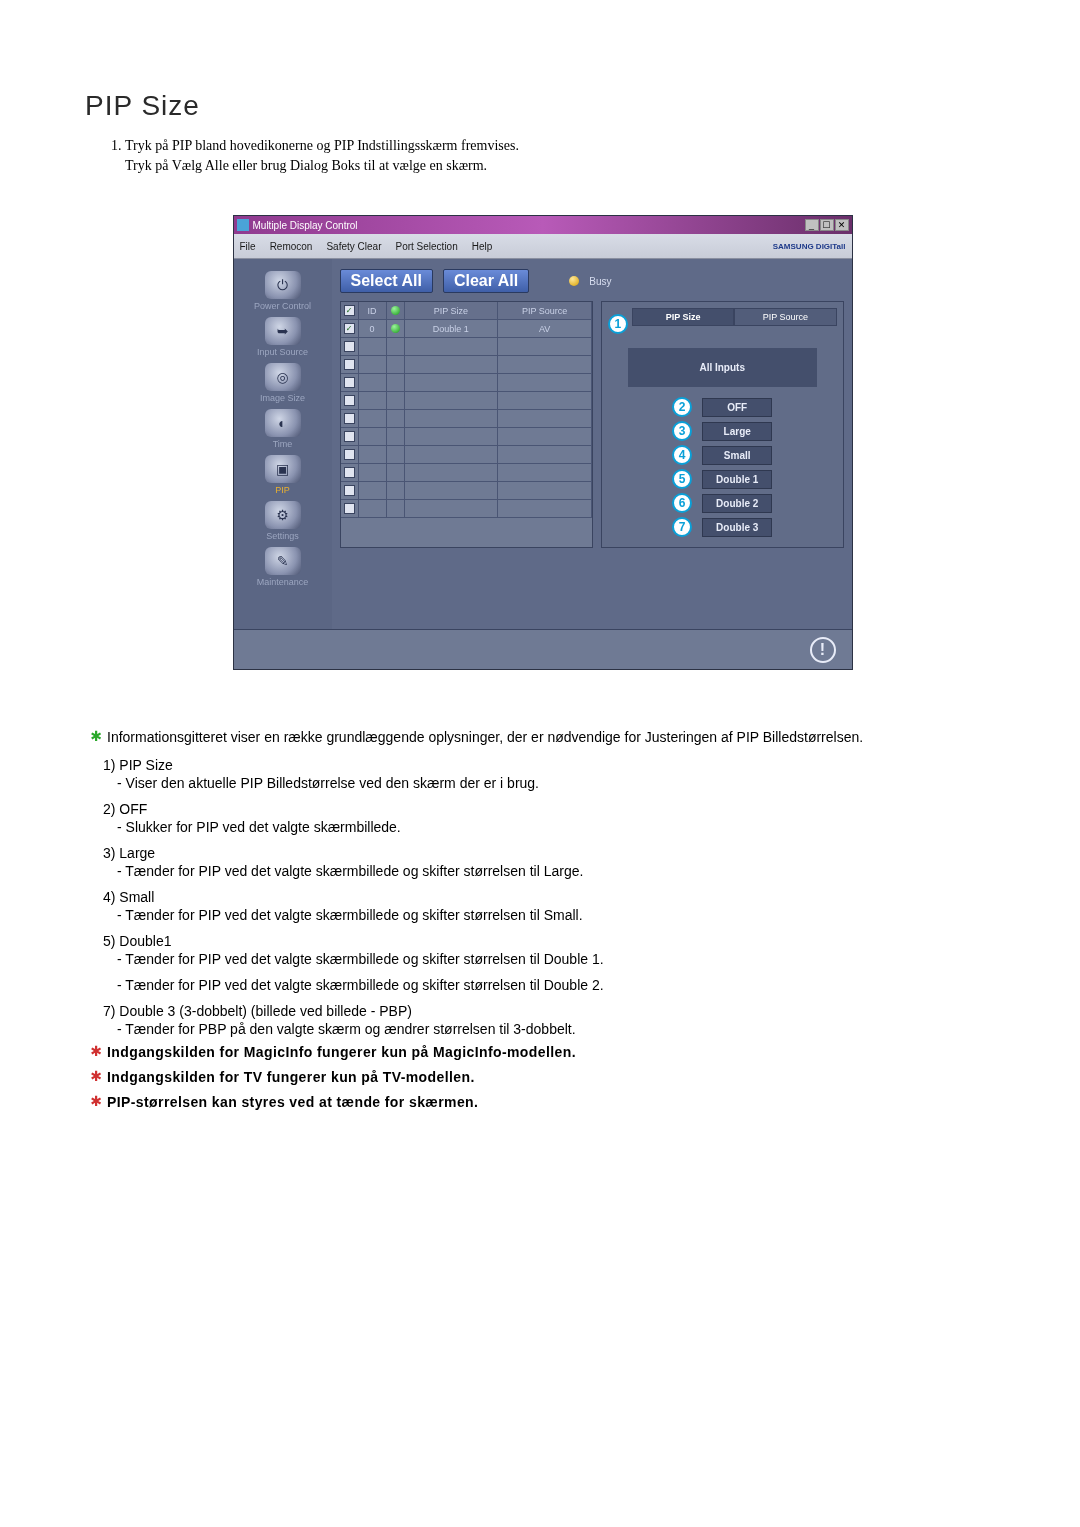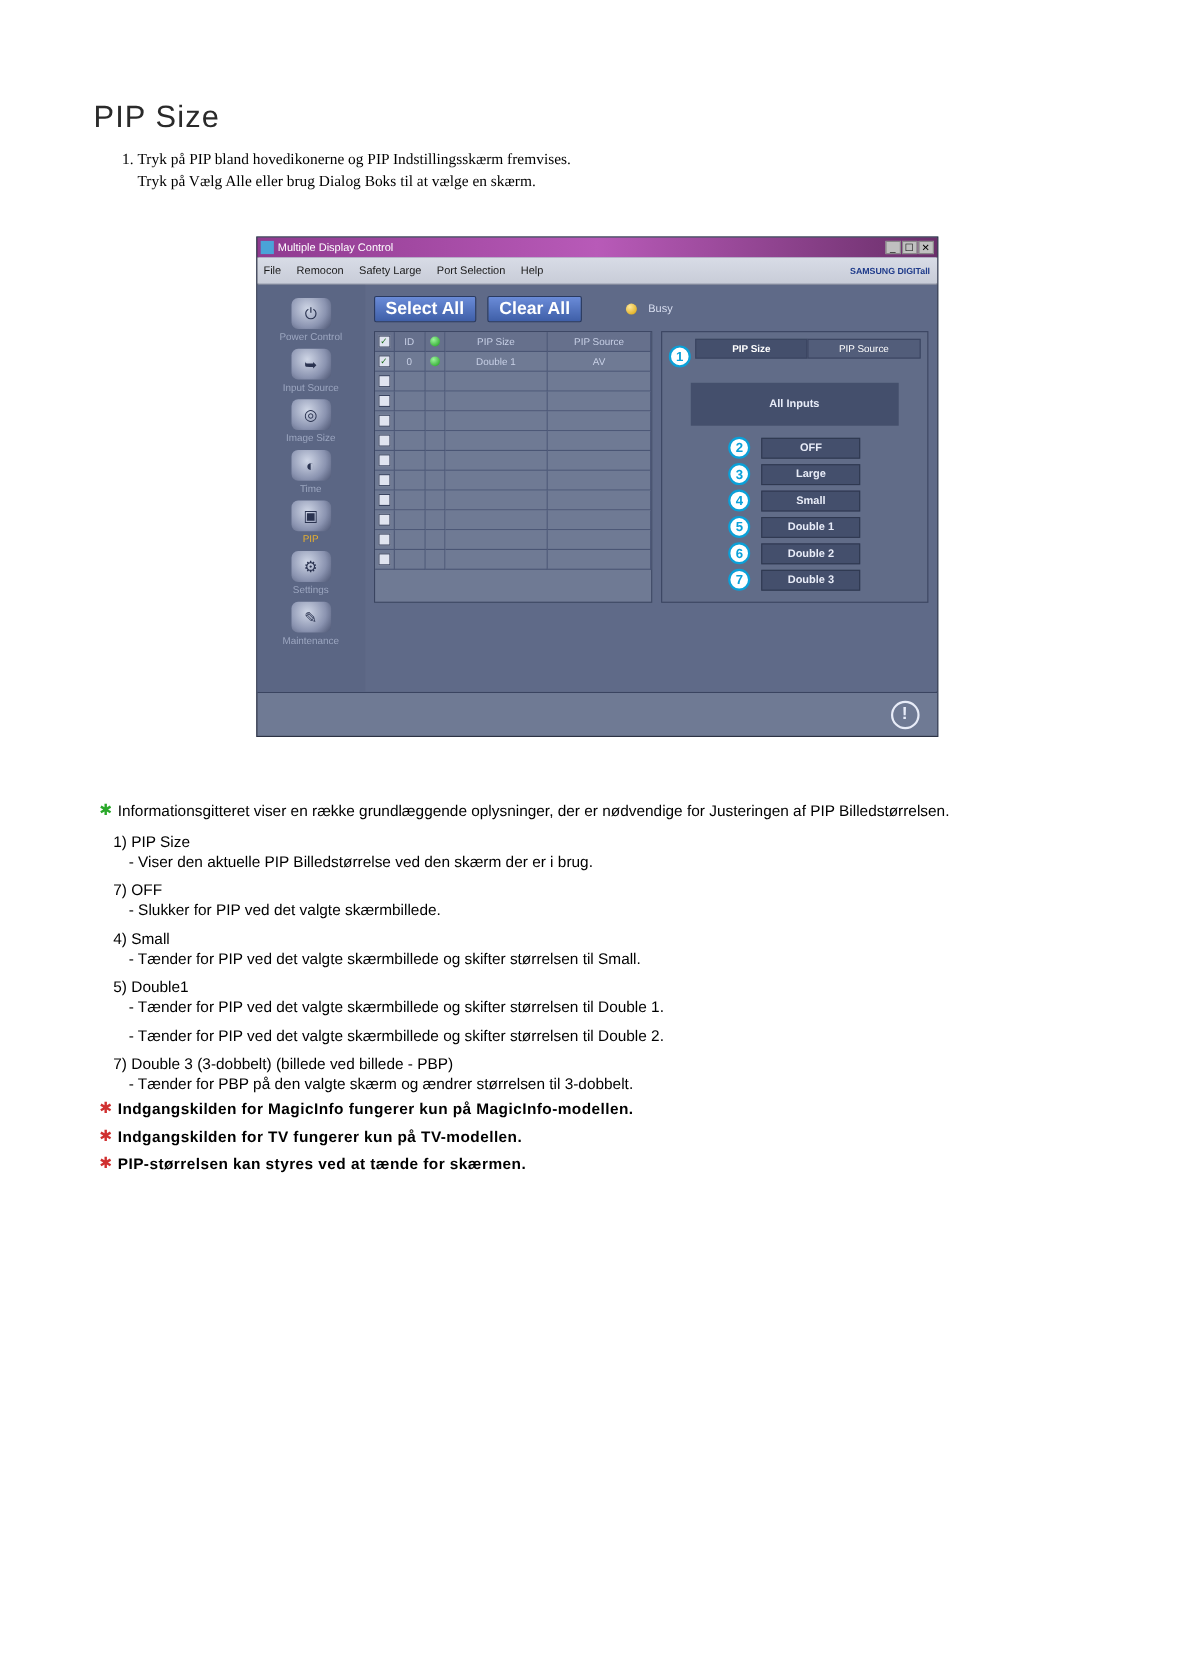--- a/index.html
+++ b/index.html
@@ -215,21 +215,21 @@
     color: #e8ecf8;
   }
   .opt-row {
     display: flex;
     align-items: center;
     justify-content: center;
     gap: 6px;
     margin: 4px 0;
   }
   .opt-btn {
-    width: 90px;
+    width: 70px;
     text-align: center;
     background: #444f6c;
     font-size: 10px;
     font-weight: bold;
     padding: 3px 0;
     border: 1px solid #2f3850;
     color: #e8ecf8;
   }
   .footer {
     height: 40px;
@@ -293,21 +293,21 @@
       </div>
       <div class="tb-btns">
         <span class="tb-btn">_</span>
         <span class="tb-btn">☐</span>
         <span class="tb-btn">✕</span>
       </div>
     </div>
     <div class="menubar">
       <span>File</span>
       <span>Remocon</span>
-      <span>Safety Large</span>
+      <span>Safety Clear</span>
       <span>Port Selection</span>
       <span>Help</span>
       <span class="spacer"></span>
       <span class="samlogo">SAMSUNG DIGITall</span>
     </div>
     <div class="body">
       <div class="sidebar" id="sidebar">
           <div class="side-item">
             <div class="side-icon">⏻</div>
             <div>Power Control</div>
@@ -511,22 +511,26 @@
   <div class="row">
     <span class="star green">✱</span>
     <span class="body-text">Informationsgitteret viser en række grundlæggende oplysninger, der er nødvendige for Justeringen af PIP Billedstørrelsen.</span>
   </div>
   <div id="items">
       <div class="num-item">
         <div>1) PIP Size</div>
         <div class="sub">Viser den aktuelle PIP Billedstørrelse ved den skærm der er i brug.</div>
       </div>
       <div class="num-item">
-        <div>7) OFF</div>
+        <div>2) OFF</div>
         <div class="sub">Slukker for PIP ved det valgte skærmbillede.</div>
+      </div>
+      <div class="num-item">
+        <div>3) Large</div>
+        <div class="sub">Tænder for PIP ved det valgte skærmbillede og skifter størrelsen til Large.</div>
       </div>
       <div class="num-item">
         <div>4) Small</div>
         <div class="sub">Tænder for PIP ved det valgte skærmbillede og skifter størrelsen til Small.</div>
       </div>
       <div class="num-item">
         <div>5) Double1</div>
         <div class="sub">Tænder for PIP ved det valgte skærmbillede og skifter størrelsen til Double 1.</div>
       </div>
       <div class="num-item">

